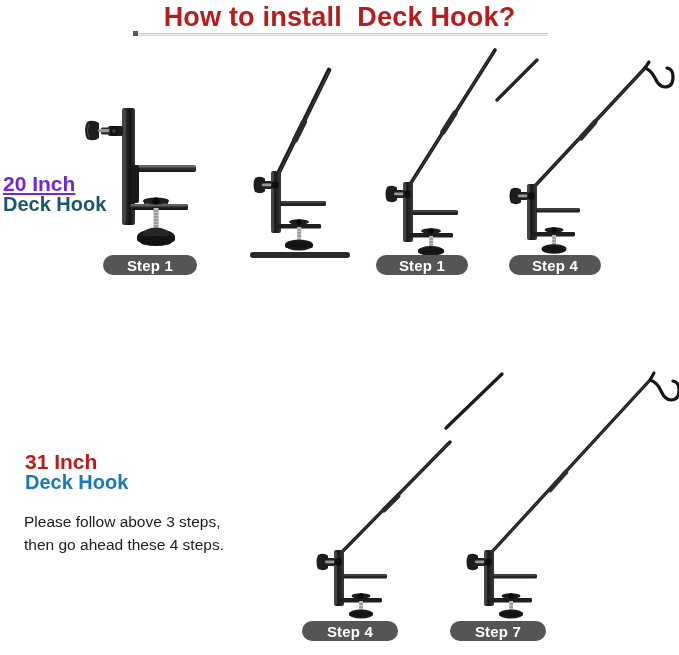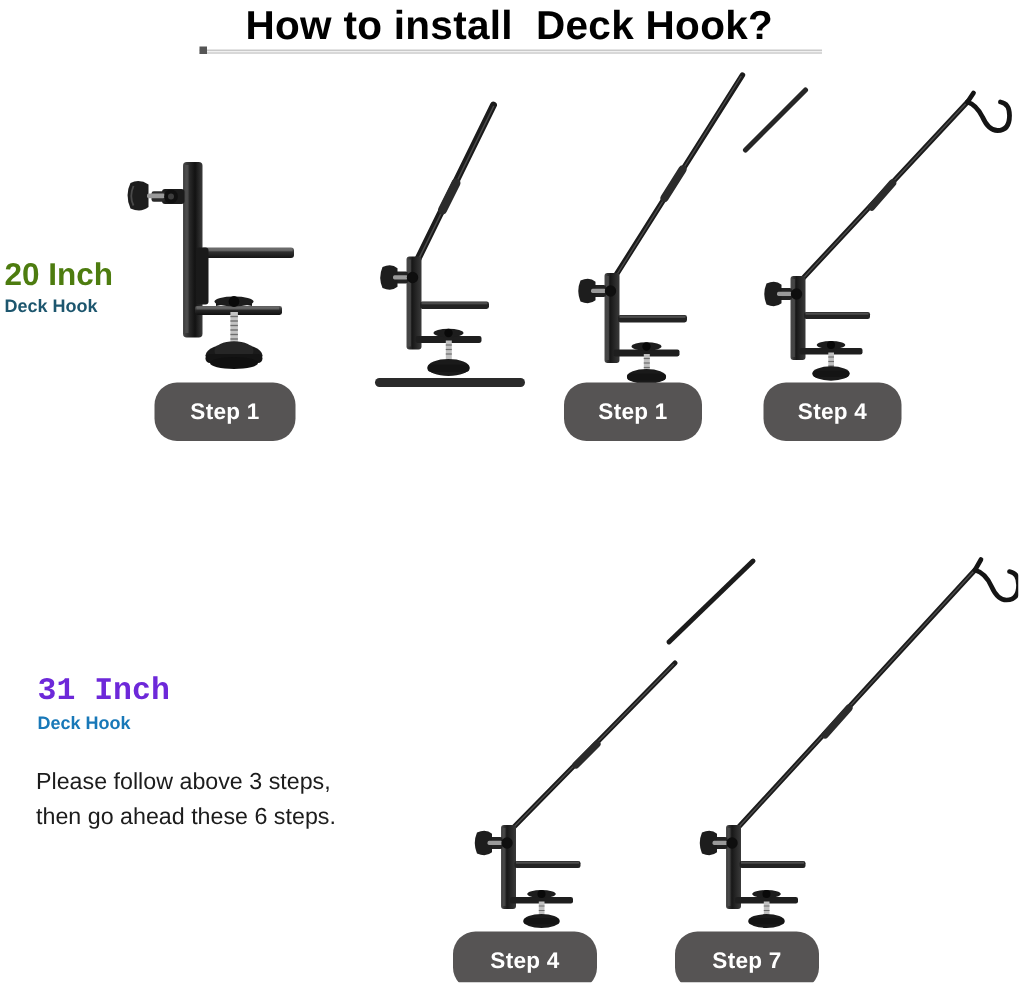--- a/index.html
+++ b/index.html
@@ -25,21 +25,21 @@
     position: absolute;
     left: 0;
     top: 2px;
     width: 679px;
     text-align: center;
   }
   .title-text {
     display: inline-block;
     font-size: 27px;
     font-weight: bold;
-    color: #000000;
+    color: #b91c1c;
     letter-spacing: 0.2px;
     line-height: 30px;
     white-space: pre;
   }
   .title-rule {
     position: absolute;
     left: 133px;
     top: 33px;
     width: 415px;
     height: 3px;
@@ -56,46 +56,46 @@
 
   
   .size-block { position: absolute; }
   .size-inch {
     font-size: 21px;
     font-weight: bold;
     line-height: 23px;
     white-space: pre;
   }
   .size-sub {
-    font-size: 12px;
+    font-size: 20px;
     font-weight: bold;
     line-height: 19px;
     white-space: pre;
   }
   #label-20 { left: 3px; top: 172px; }
-  #label-20 .size-inch { color: #4d7c0f; }
+  #label-20 .size-inch { color: #6d28d9; text-decoration: underline; }
   #label-20 .size-sub  { color: #1d566e; }
   #label-31 { left: 25px; top: 450px; }
-  #label-31 .size-inch { color: #6d28d9; font-family: Liberation Mono, monospace; }
+  #label-31 .size-inch { color: #b91c1c; }
   #label-31 .size-sub  { color: #1878b8; }
 
   .note-text {
     position: absolute;
     left: 24px;
     top: 510px;
     font-size: 15.5px;
     color: #1c1c1c;
     line-height: 23px;
     white-space: pre;
   }
 
   
   .pill {
     position: absolute;
-    height: 39px;
+    height: 20px;
     background: #565454;
     border-radius: 15px;
     color: #ffffff;
     font-size: 15px;
     font-weight: bold;
     display: flex;
     align-items: center;
     justify-content: center;
     letter-spacing: 0.2px;
     white-space: nowrap;
@@ -336,21 +336,21 @@
   <div class="pill" style="left:103px; top:255px; width:94px;">Step 1</div>
   <div class="pill" style="left:376px; top:255px; width:92px;">Step 1</div>
   <div class="pill" style="left:509px; top:255px; width:92px;">Step 4</div>
 
   <div class="size-block" id="label-31">
     <div class="size-inch">31 Inch</div>
     <div class="size-sub">Deck Hook</div>
   </div>
 
   <div class="note-text">Please follow above 3 steps,
-then go ahead these 6 steps.</div>
+then go ahead these 4 steps.</div>
 
   <div class="fig" style="left:300px; top:372px;">
     <svg width="150" height="248" viewBox="0 0 150 248">
       <defs>
         <linearGradient id="poleG5" x1="0" y1="0" x2="1" y2="0">
           <stop offset="0" stop-color="#4f4f4f"></stop>
           <stop offset="0.4" stop-color="#181818"></stop>
           <stop offset="1" stop-color="#3a3a3a"></stop>
         </linearGradient>
       </defs>

